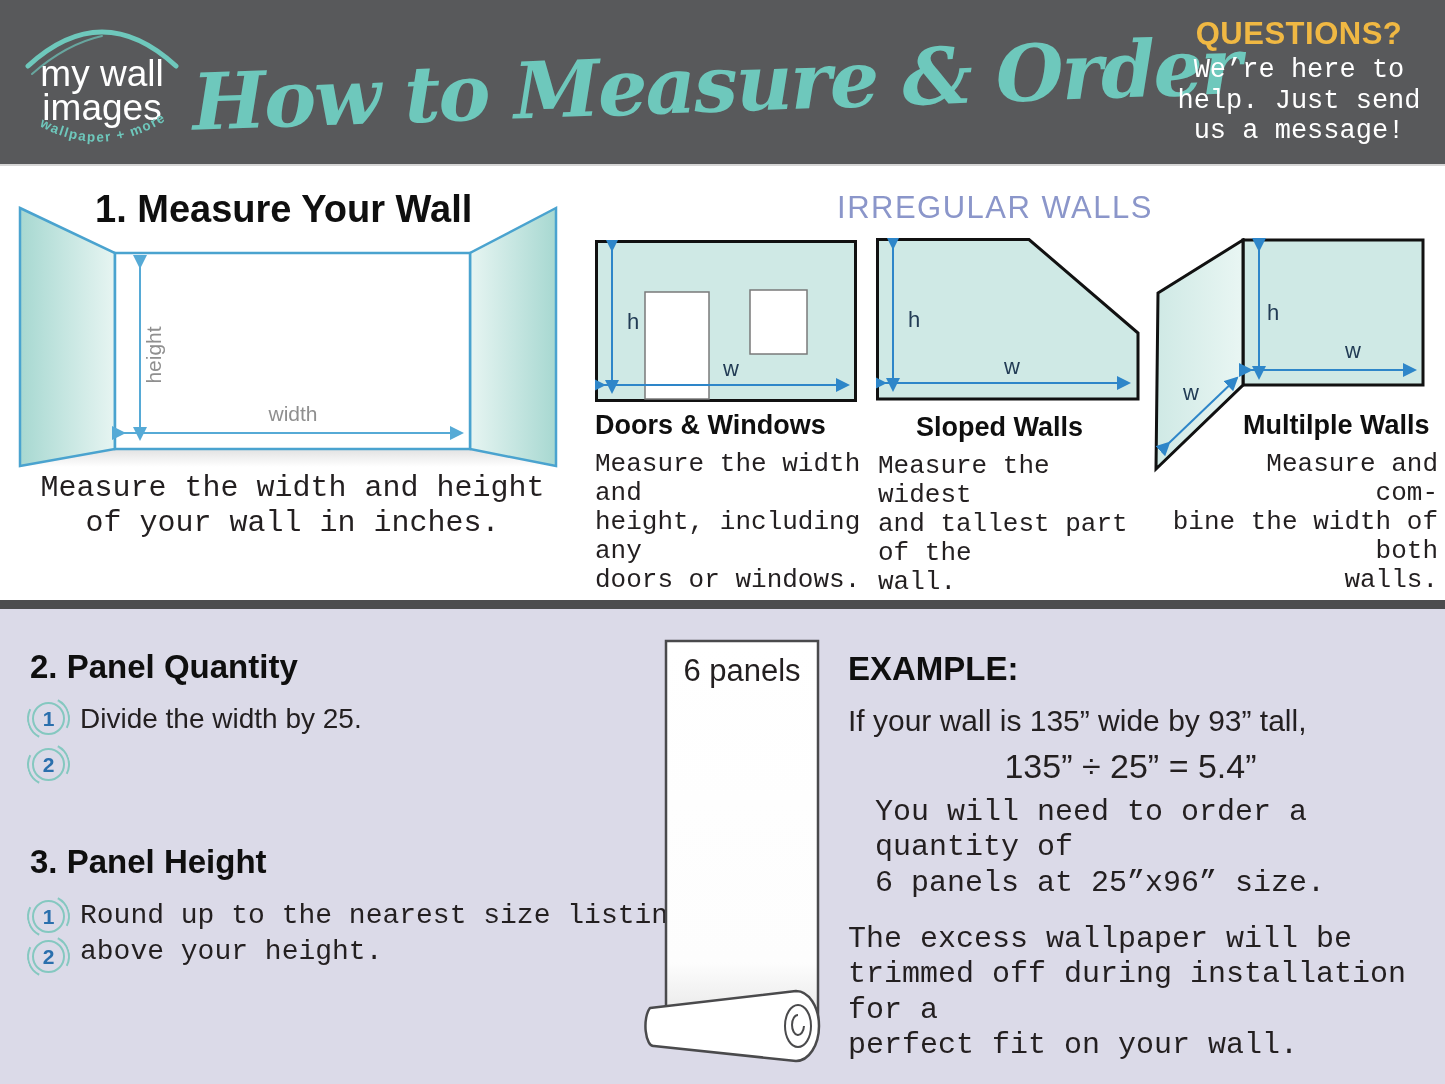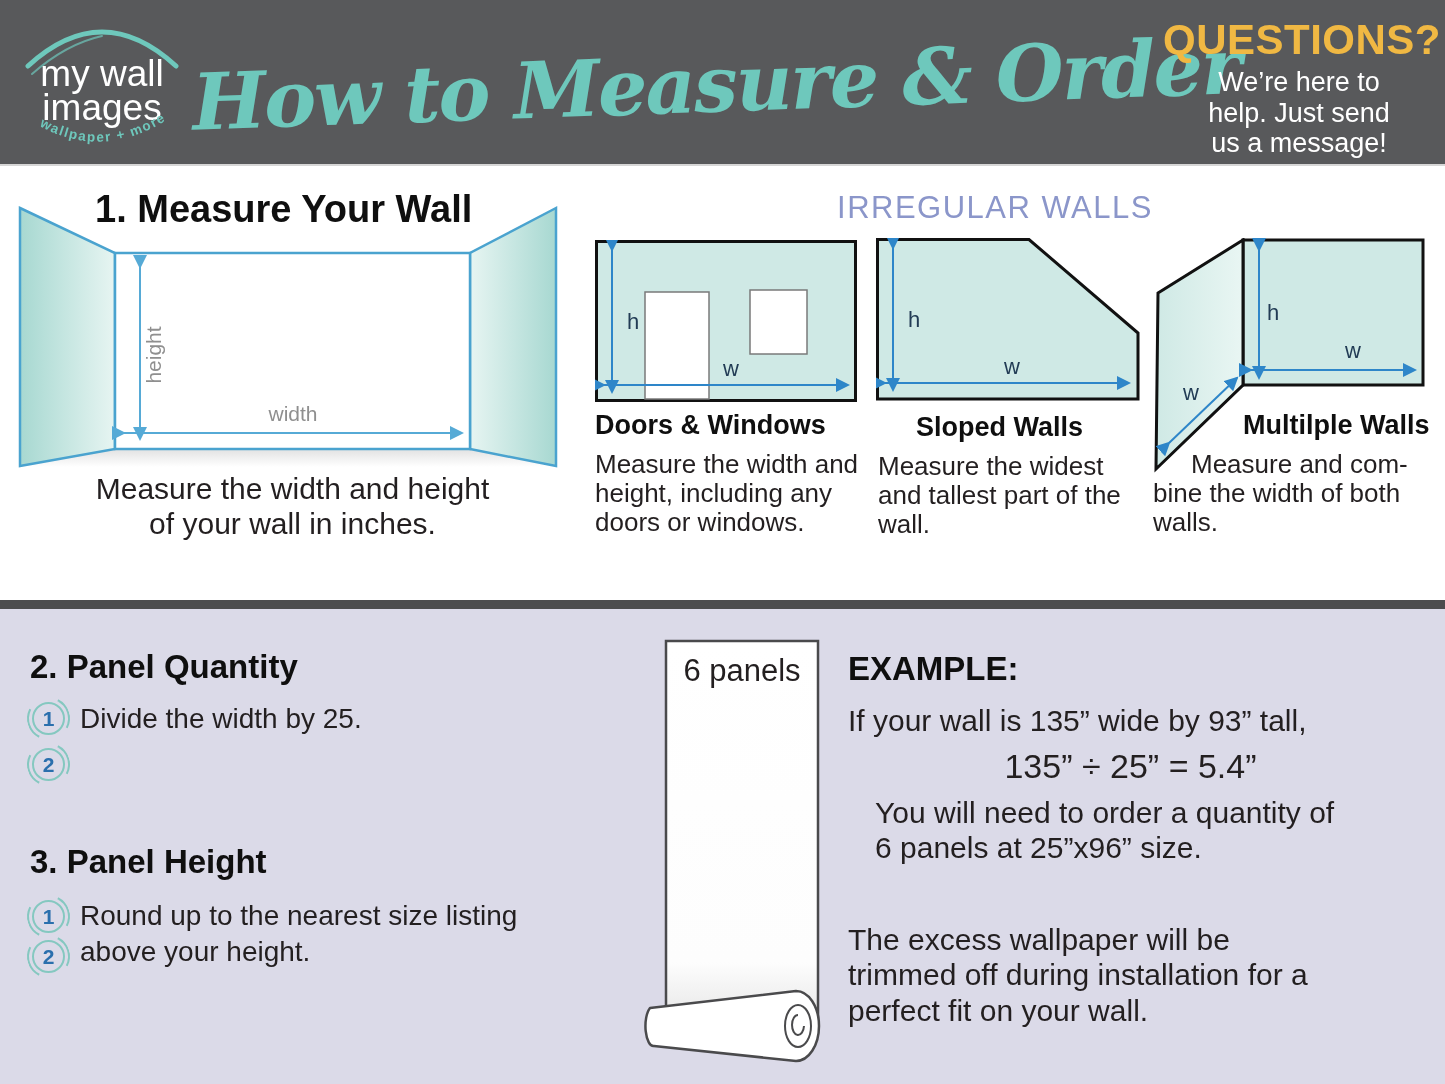--- a/index.html
+++ b/index.html
@@ -8,25 +8,25 @@
 
   
   .header{position:absolute;top:0;left:0;width:1445px;height:166px;background:#58595b;
           border-bottom:2px solid #d6d6d6;box-sizing:border-box;}
   .logo-svg{position:absolute;left:16px;top:4px;}
   .script-title{position:absolute;left:192px;top:0px;width:965px;height:166px;
                 text-align:center;line-height:172px;white-space:nowrap;
                 font-family:"DejaVu Serif",serif;font-style:italic;font-weight:bold;
                 font-size:78px;color:#6ec8bc;letter-spacing:-2px;transform:rotate(-2deg);}
   .questions{position:absolute;right:10px;top:16px;width:272px;text-align:center;color:#ffffff;}
-  .q-head{color:#f0b843;font-weight:bold;font-size:42px;letter-spacing:.5px;}
+  .q-head{color:#f0b843;font-weight:bold;font-size:31px;letter-spacing:.5px;}
   .q-body{font-size:27px;line-height:1.13;margin-top:3px;white-space:pre-line;}
 
   
-  .pl{white-space:pre-line;}
+  .pl{white-space:pre-line;font-family:Liberation Mono, monospace;}
   .abs{position:absolute;}
   .h1{font-weight:bold;color:#0f0f0f;}
 
   
   .s1-title{left:95px;top:188px;font-size:38px;}
   .s1-caption{left:40px;top:471px;width:505px;text-align:center;font-size:30px;line-height:1.17;}
 
   
   .irr-title{left:780px;top:190px;width:430px;text-align:center;font-size:31px;
              color:#8b96ca;letter-spacing:1.5px;}
@@ -171,21 +171,21 @@
     <rect x="90" y="2" width="180" height="145" fill="#cfe9e5" stroke="#111111" stroke-width="3"></rect>
     <polygon points="5,55 90,2 90,147 3,231" fill="url(#wallM)" stroke="#111111" stroke-width="3"></polygon>
     <line x1="106" y1="12" x2="106" y2="140" stroke="#2e86c9" stroke-width="2" marker-start="url(#ah4)" marker-end="url(#ah4)"></line>
     <line x1="98" y1="132" x2="262" y2="132" stroke="#2e86c9" stroke-width="2" marker-start="url(#ah4)" marker-end="url(#ah4)"></line>
     <line x1="16" y1="205" x2="84" y2="140" stroke="#2e86c9" stroke-width="2" marker-start="url(#ah4)" marker-end="url(#ah4)"></line>
     <text x="114" y="82" font-size="22" fill="#223c55">h</text>
     <text x="192" y="120" font-size="22" fill="#223c55">w</text>
     <text x="30" y="162" font-size="22" fill="#223c55">w</text>
   </svg>
   <div class="abs diag-name" style="left:1243px;top:410px;">Multilple Walls</div>
-  <div class="abs diag-desc pl" style="left:1153px;top:450px;width:285px;text-indent:38px;">Measure and com-
+  <div class="abs diag-desc pl" style="left:1153px;top:450px;width:285px;text-indent:38px;text-align:right;">Measure and com-
 bine the width of both
 walls.</div>
 
   <div class="abs divider"></div>
   <div class="abs bottom-bg"></div>
 
   <div class="abs sec-title h1" style="left:30px;top:648px;">2. Panel Quantity</div>
 
   <div class="badge" style="left:32px;top:702px;">
     <span>1</span>

